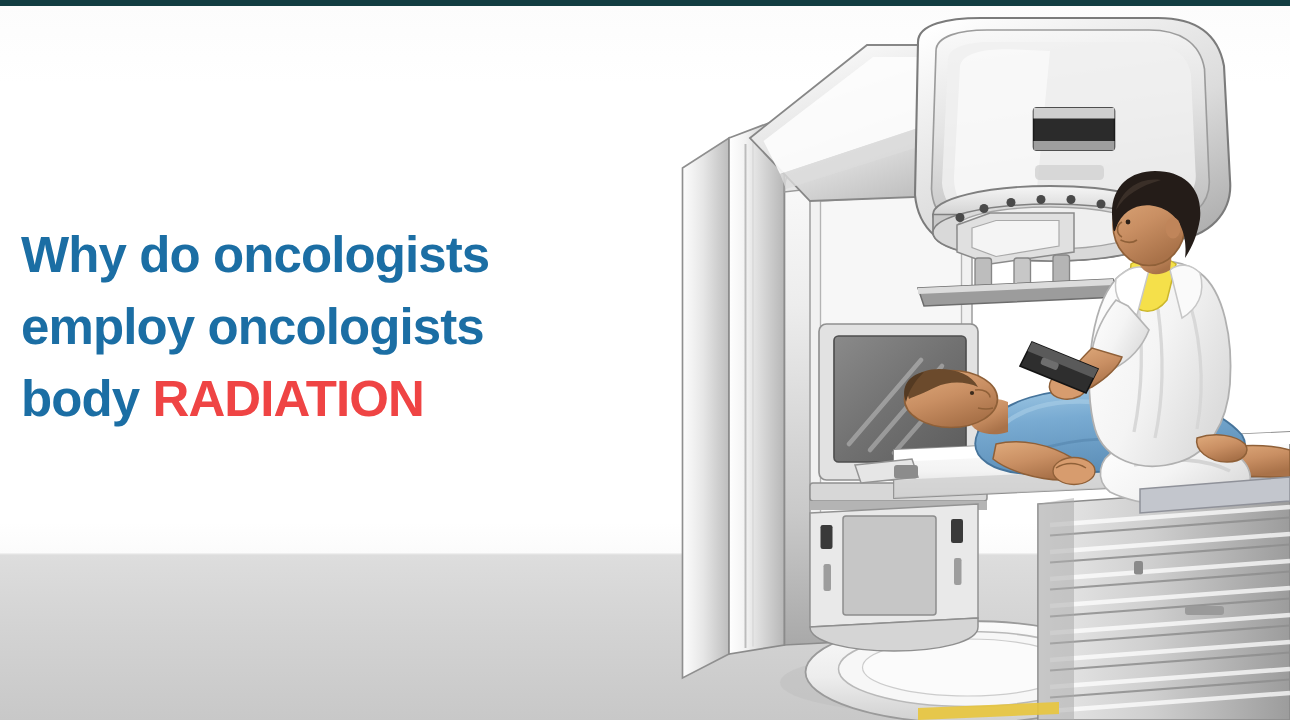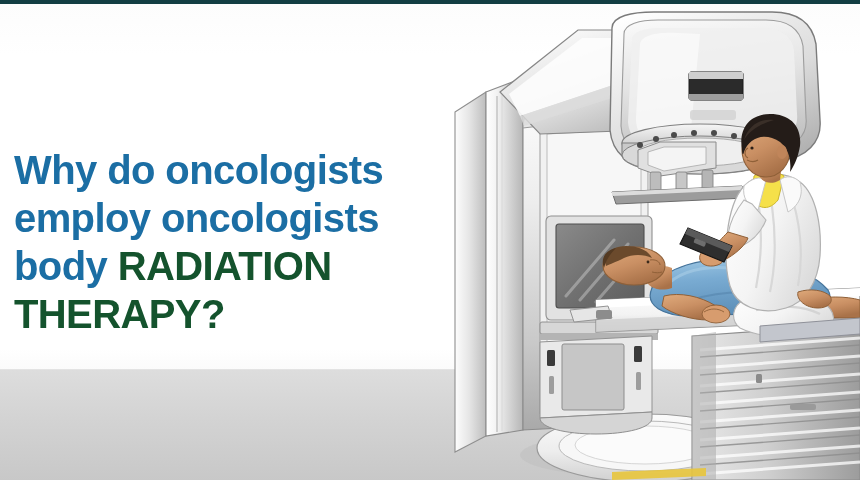--- a/index.html
+++ b/index.html
@@ -50,27 +50,27 @@
   }
   
   #headline {
     position: absolute;
     left: 14px;
     top: 146px;
     width: 440px;
     z-index: 30;
     font-family: "Liberation Sans", sans-serif;
     font-weight: bold;
-    font-size: 40px;
+    font-size: 34px;
     line-height: 48px;
     letter-spacing: -0.6px;
     color: #1b6ea4;
     text-shadow: 0 1px 1px rgba(255,255,255,0.85);
   }
-  #headline .hl-accent { color: #14532d; }
+  #headline .hl-accent { color: #ef4444; }
   
   #illustration {
     position: absolute;
     left: 0; top: 0;
     width: 860px;
     height: 480px;
     z-index: 20;
     pointer-events: none;
   }
   #illustration svg { display: block; }
@@ -368,16 +368,15 @@
       <path d="M760,326 L860,318 L860,334 L760,342 Z" fill="#c3c6cd" stroke="#8f9199" stroke-width="1"></path>
 
       <path d="M612,472 L706,468 L706,476 L612,480 Z" fill="#e8c53c" opacity="0.9"></path>
     </svg>
   </div>
 
   <div id="headline">
     <span>Why do oncologists</span><br>
     <span>employ oncologists</span><br>
     <span>body </span><span class="hl-accent">RADIATION</span><br>
-    <span class="hl-accent">THERAPY?</span>
   </div>
 
 </div>
 
 </body></html>

